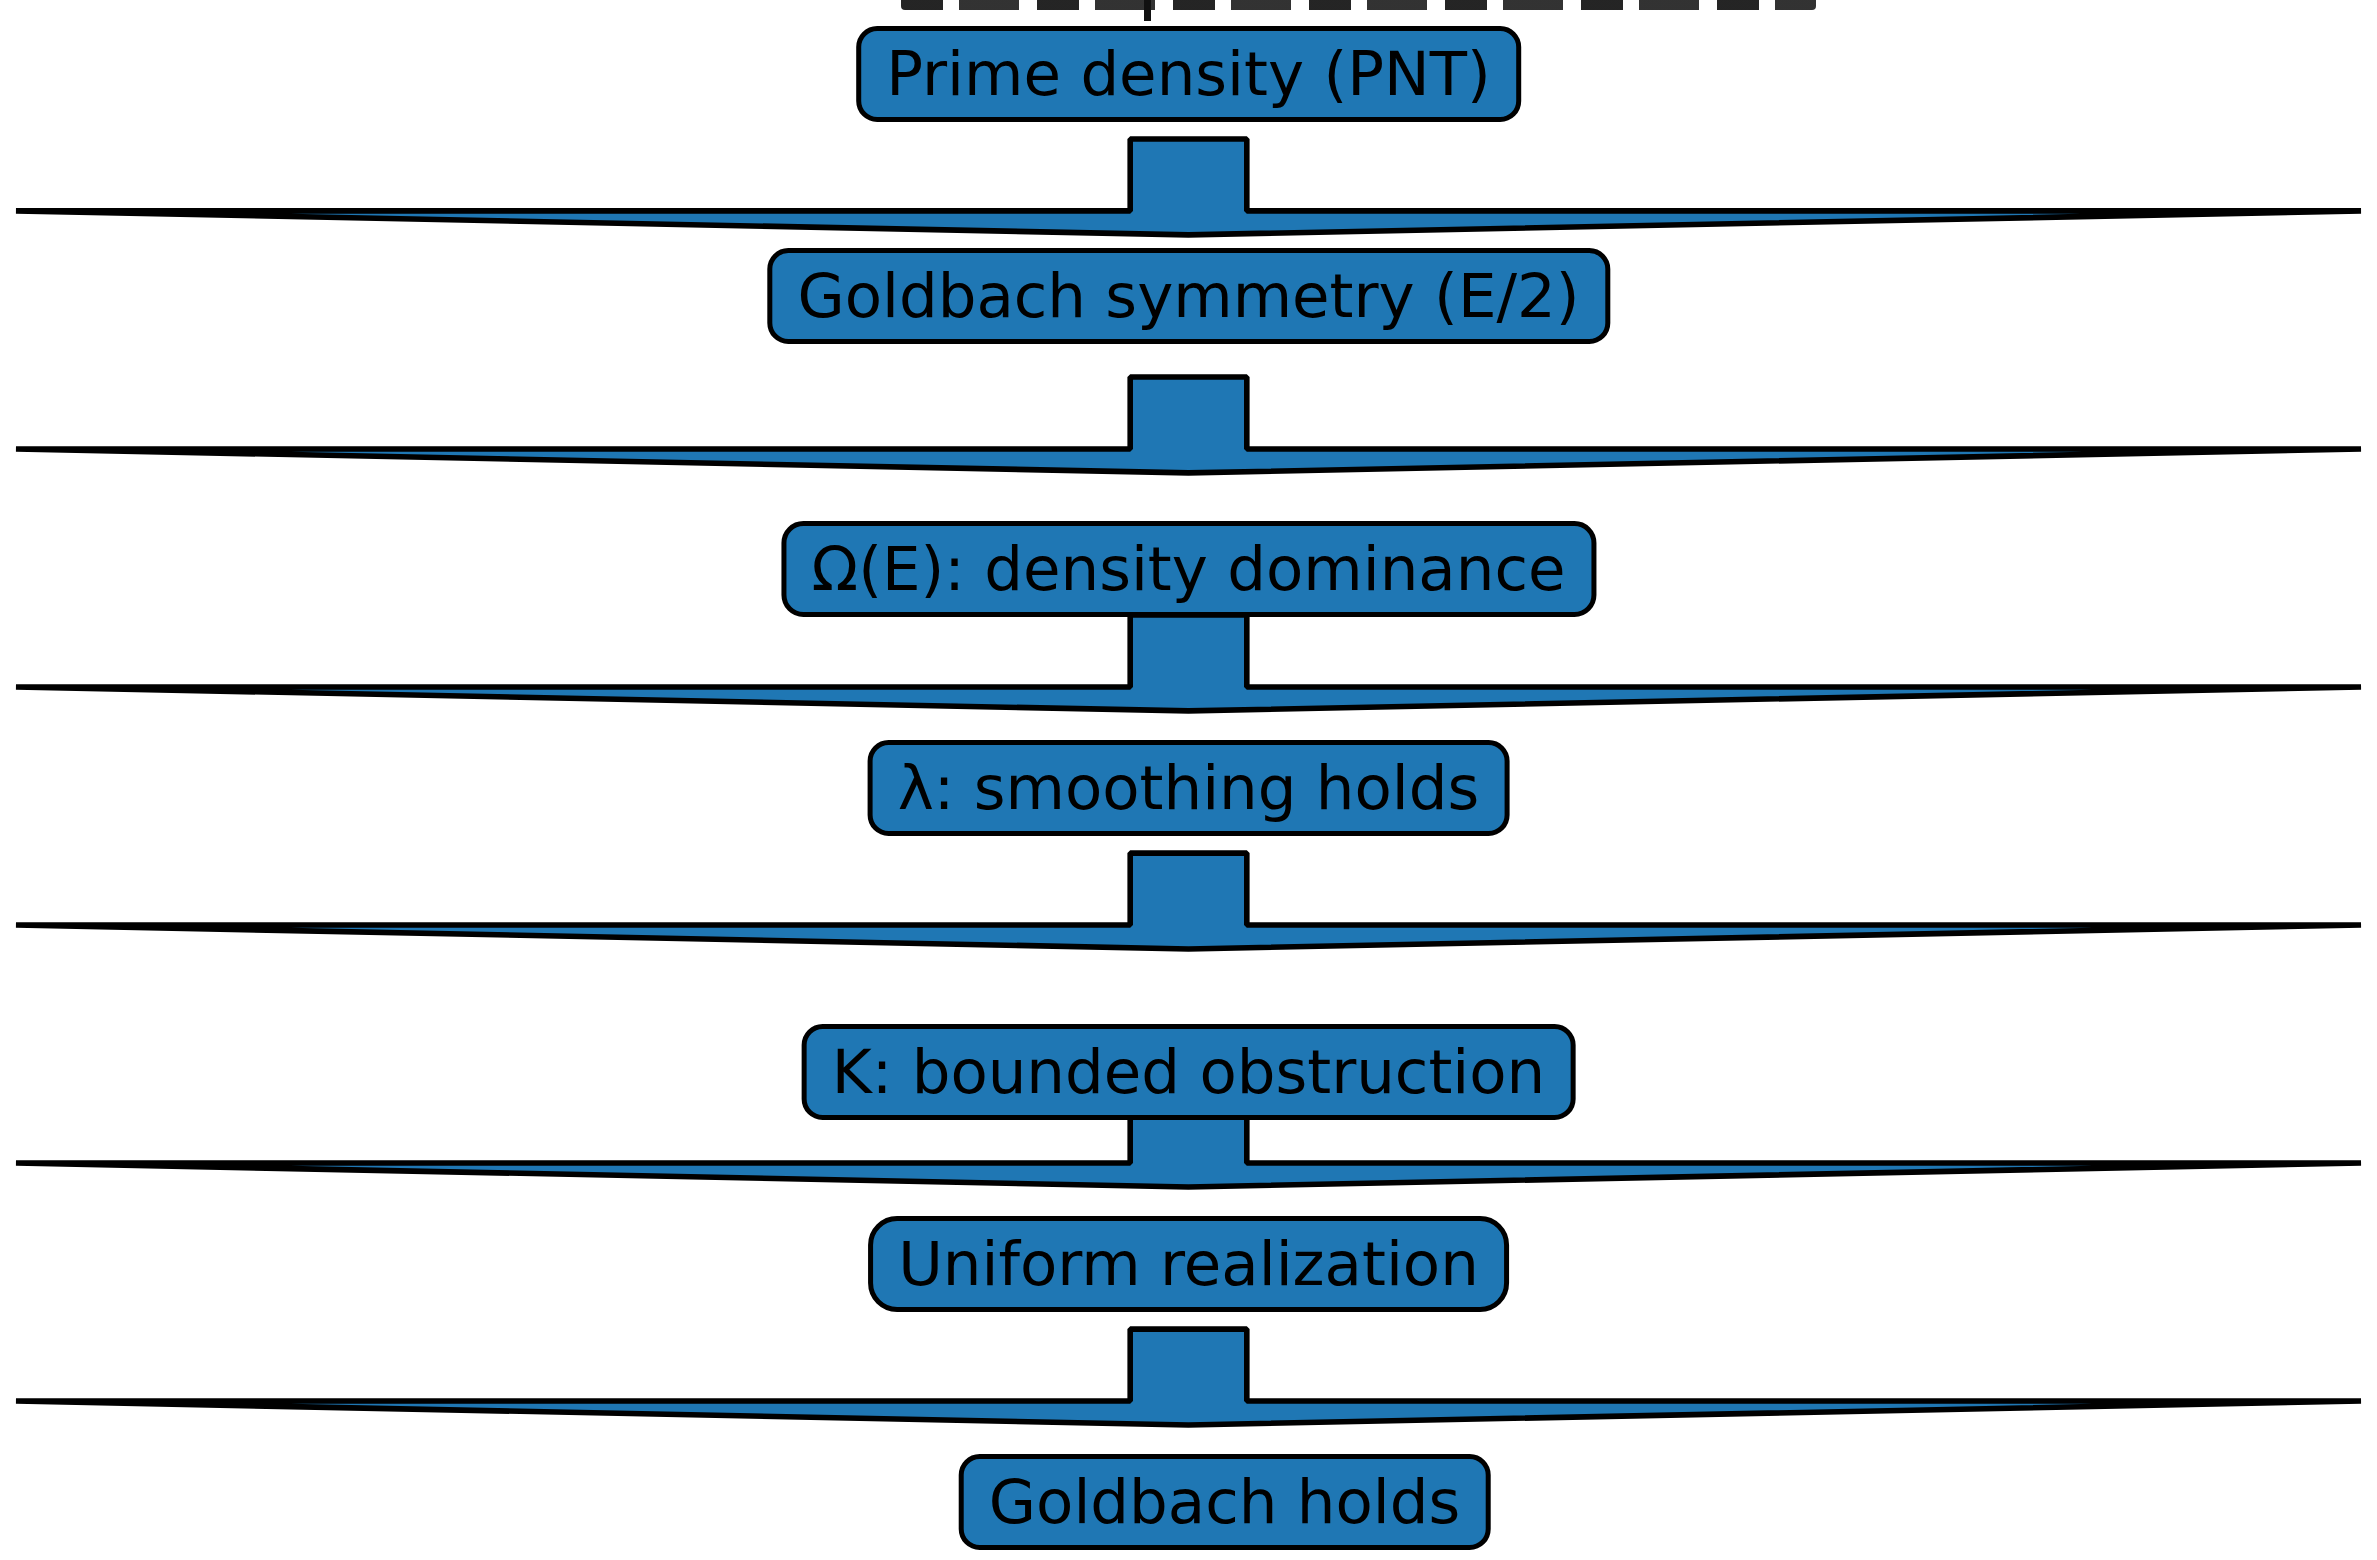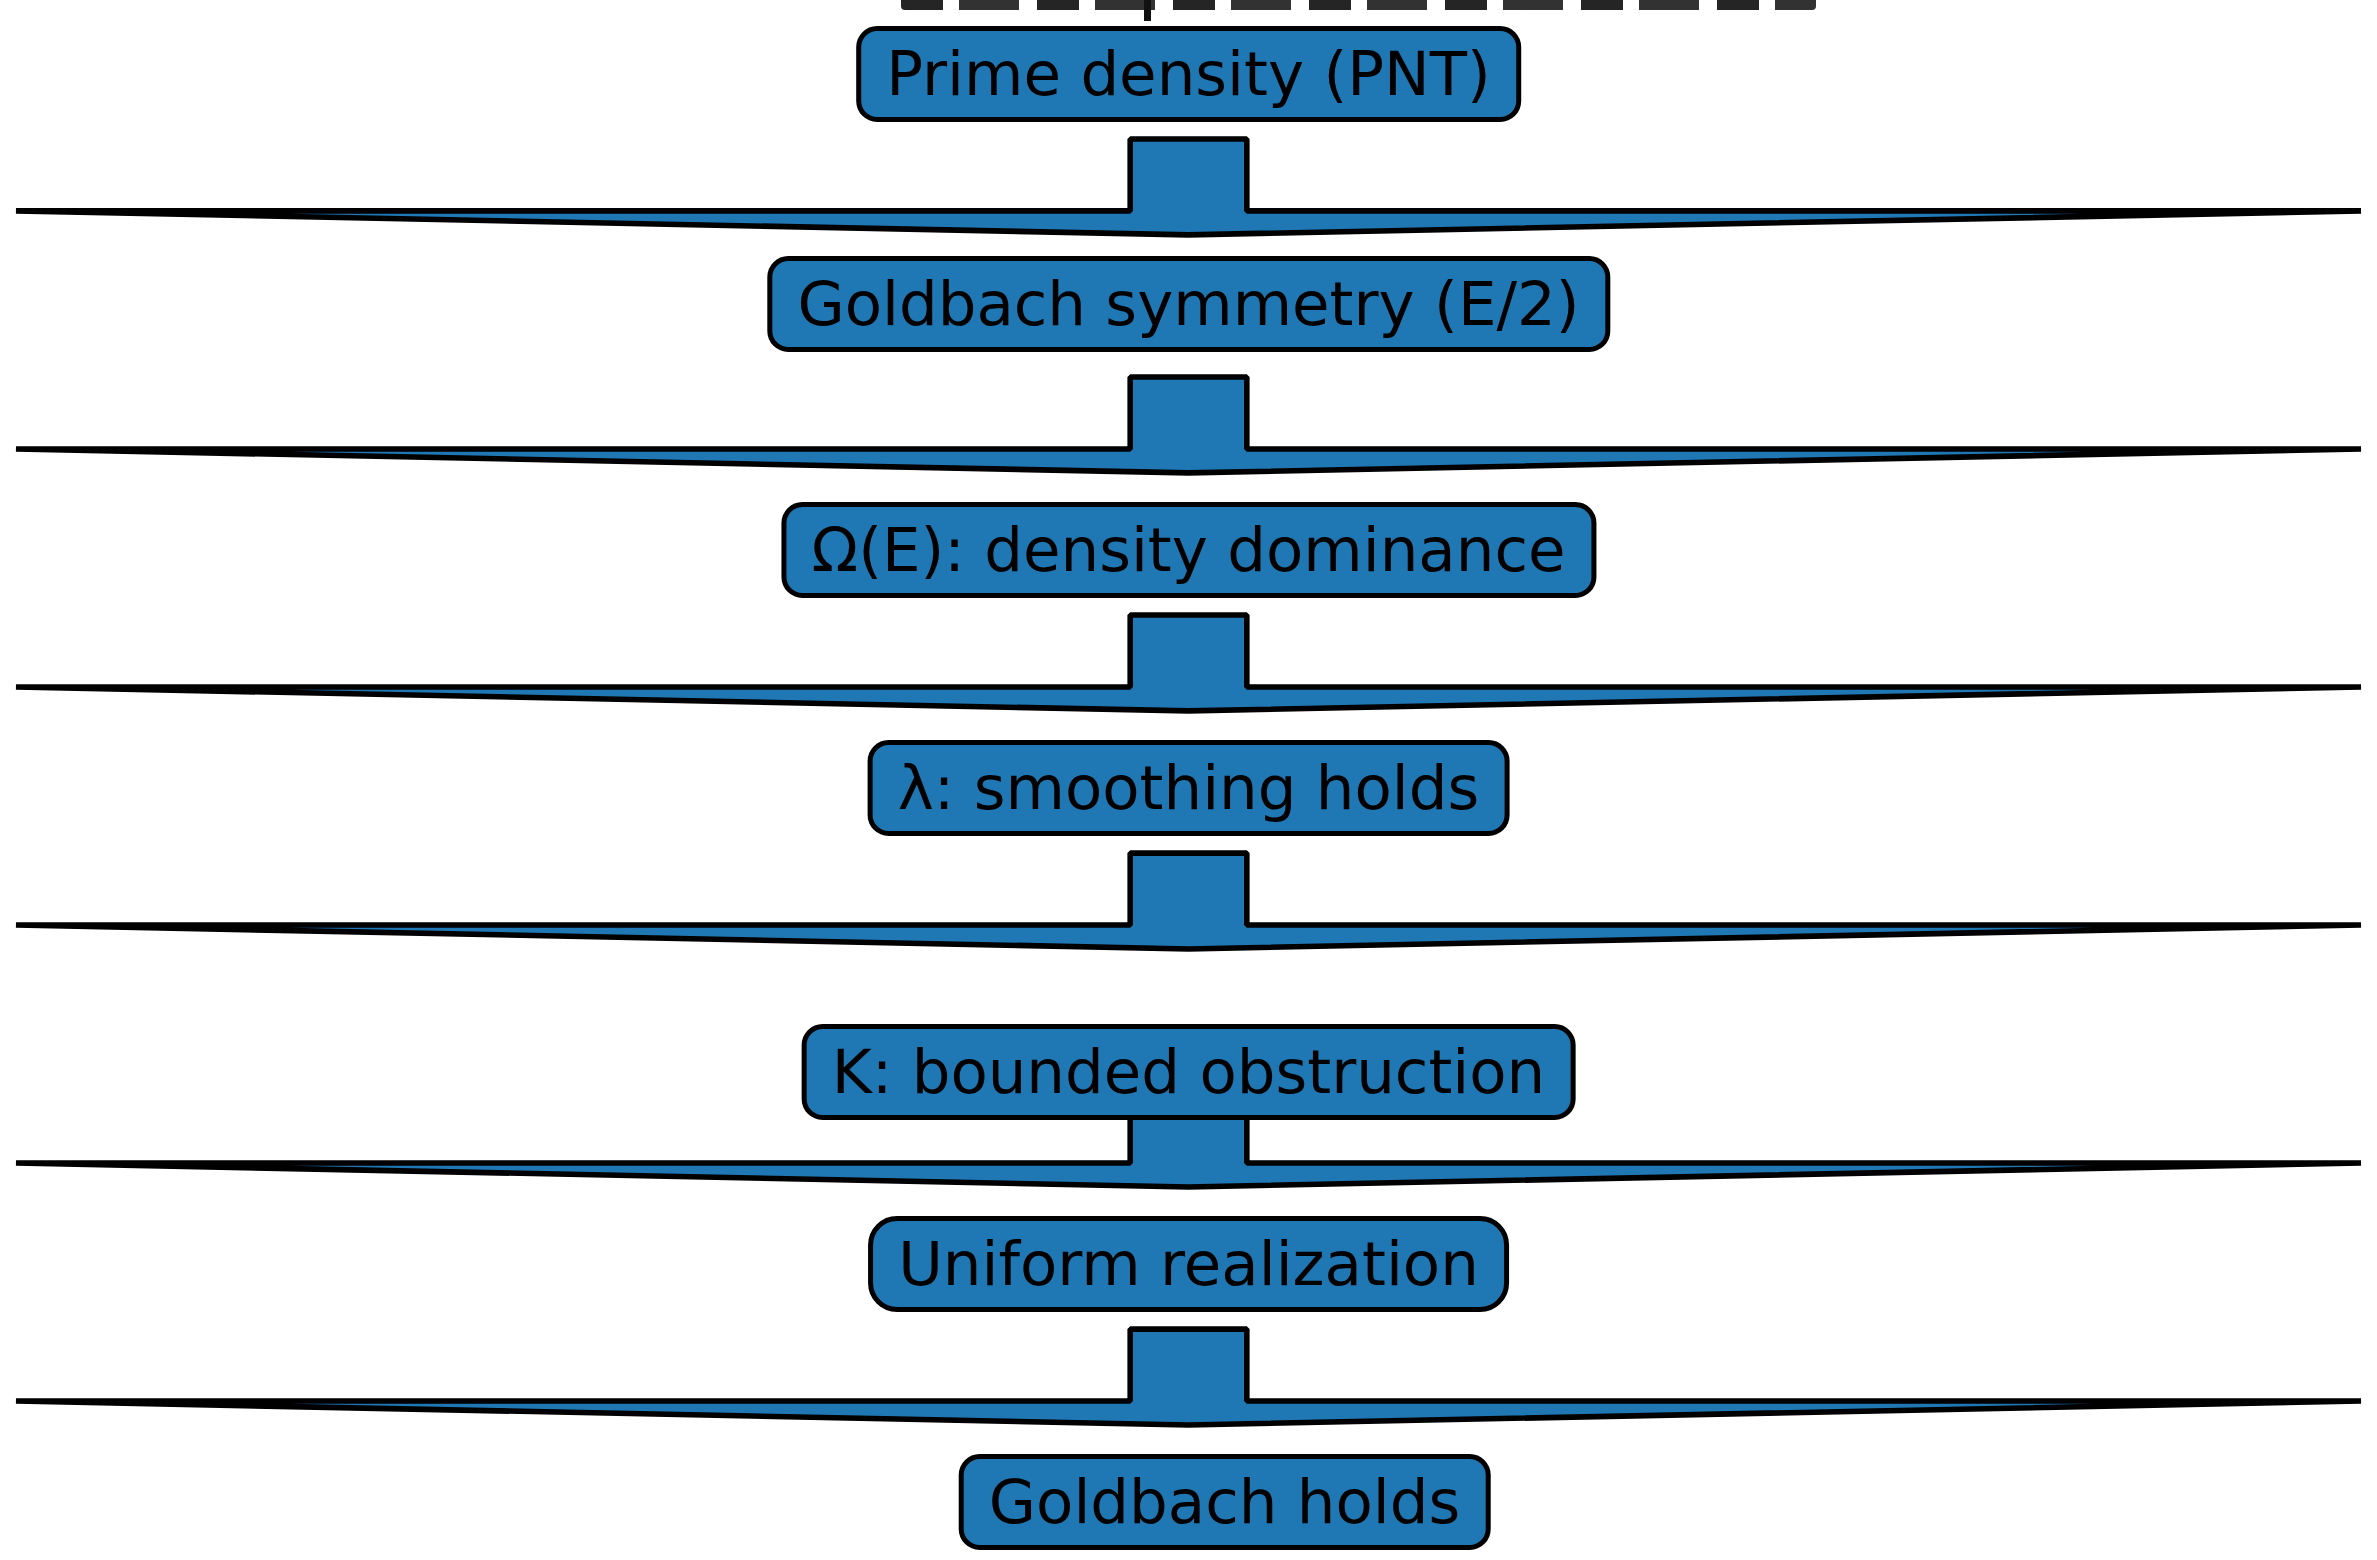--- a/index.html
+++ b/index.html
@@ -38,22 +38,22 @@
     padding: 6.4px 25.6px;
     font-size: 61px;
     line-height: 1.2;
     color: #000000;
     white-space: nowrap;
     text-align: center;
     z-index: 2;
     box-sizing: border-box;
   }
   .node-1 { top: 25.6px; }
-  .node-2 { top: 256px; }
-  .node-3 { top: 502px; }
+  .node-2 { top: 248px; }
+  .node-3 { top: 521px; border-radius: 22px; }
   .node-4 { top: 740px; }
   .node-5 { top: 1024px; }
   .node-6 { top: 1216px; border-radius: 29px; }
   .node-7 { top: 1454px; margin-left: 36px; }
   
   .top-fragment {
     position: absolute;
     top: 0;
     left: 901px;
     width: 915px;

